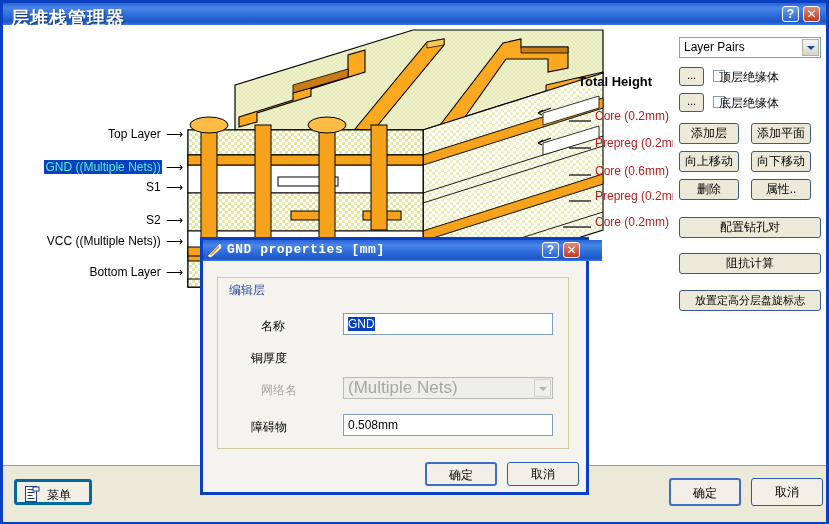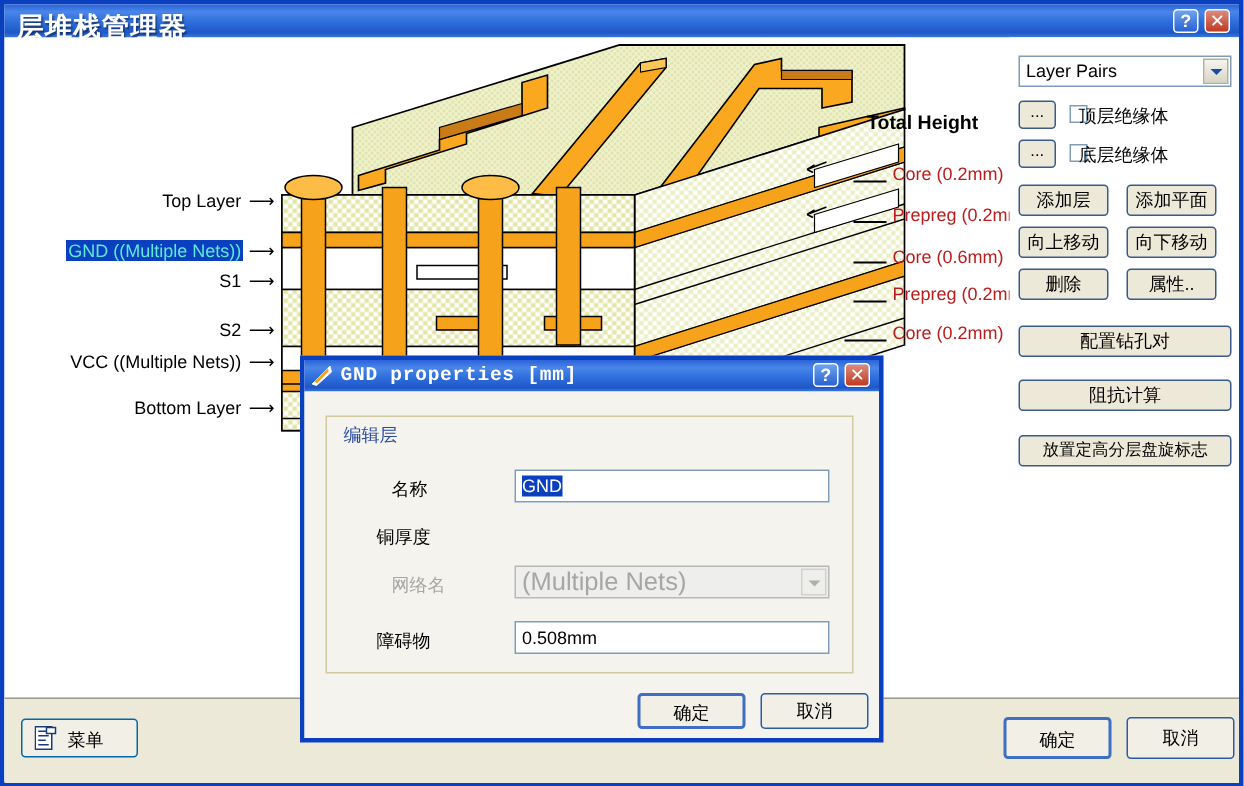--- a/index.html
+++ b/index.html
@@ -188,21 +188,21 @@
   #bottom-bar {
     position: absolute; left: 0; top: 440px;
     width: 823px; height: 56px;
     background: #ece9d8;
     border-top: 1px solid #9d9b8a;
   }
   #menu-button {
     position: absolute; left: 11px; top: 13px;
     width: 78px; height: 26px;
     box-sizing: border-box;
-    border: 1px solid #0369a1;
+    border: 3px solid #0369a1;
     border-radius: 3px;
     background: #f2f0e6;
     cursor: pointer;
   }
   #menu-button .mi {
     position: absolute; left: 8px; top: 4px;
     width: 15px; height: 17px;
   }
   #menu-button .mlabel {
     position: absolute; left: 30px; top: 5px;
@@ -229,20 +229,21 @@
     width: 389px; height: 258px;
     box-sizing: border-box;
     border: 3px solid #0a3fc0;
     background: #f4f3ee;
   }
   #dlg-title {
     position: absolute; left: 0; top: 0;
     width: 383px; height: 21px;
     background: linear-gradient(to bottom,
         #2a63d8 0%, #4a86e8 25%, #2f6fdd 55%, #1f57c6 88%, #3a7ae0 100%);
+    padding-left: 16px;
   }
   #dlg-icon {
     position: absolute; left: 4px; top: 3px;
     width: 15px; height: 15px;
   }
   #dlg-title-text {
     position: absolute; left: 24px; top: 2px;
     font-family: "Liberation Mono", "DejaVu Sans Mono", monospace;
     font-size: 13px; font-weight: bold;
     color: #ffffff;

